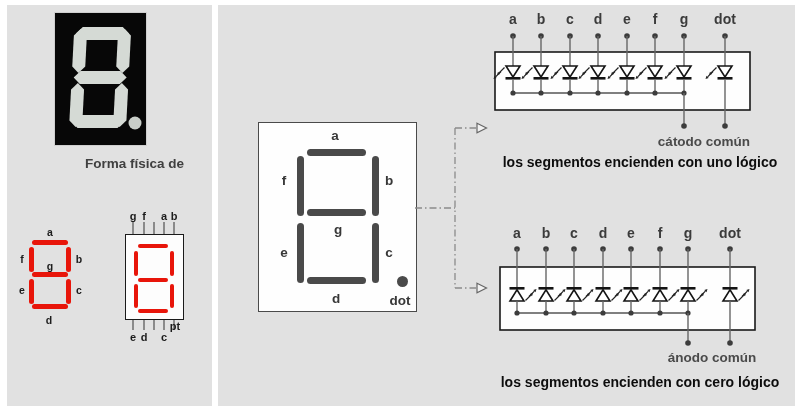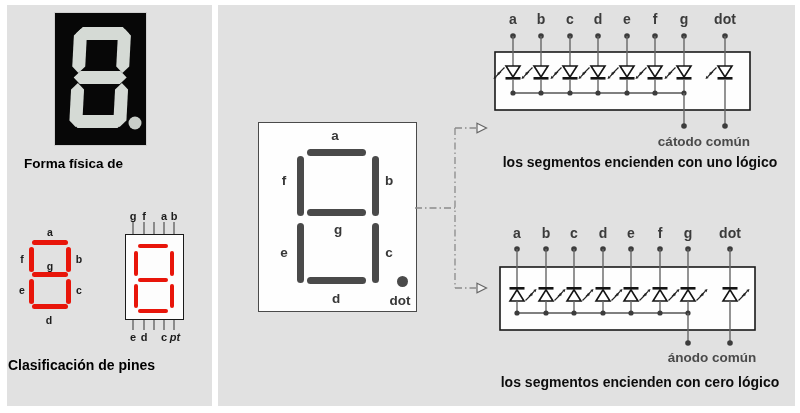--- a/index.html
+++ b/index.html
@@ -8,21 +8,21 @@
   .panel{position:absolute;background:#e1e1e1;}
   .panel.left{left:7px;top:5px;width:205px;height:401px;}
   .panel.right{left:218px;top:5px;width:577px;height:401px;}
 
   .lbl{position:absolute;transform:translate(-50%,-50%);font-weight:bold;
        white-space:nowrap;color:#2e2e2e;}
   .lbl.red-d{font-size:10.5px;color:#1c1c1c;}
   .lbl.pin{font-size:11px;color:#1c1c1c;}
   .lbl.seg{font-size:13.5px;color:#383838;}
 
-  .caption{position:absolute;font-weight:bold;color:#000000;text-align:left;}
+  .caption{position:absolute;font-weight:bold;color:#404040;text-align:right;}
   .photo-cap{left:24px;top:155px;width:160px;font-size:13.5px;line-height:18px;}
   .pins-cap{left:8px;top:357px;width:200px;font-size:14px;}
 
   .photo{position:absolute;left:54px;top:12px;width:91px;height:132px;
          background:#070707;border:1px solid #cfcfcf;}
 
   .redseg{position:absolute;background:#e8150a;border-radius:2.5px;}
   .pinbox{position:absolute;left:125px;top:234px;width:57px;height:84px;
           background:#fdfdfd;border:1px solid #1a1a1a;}
   .tick{position:absolute;width:2px;height:12px;background:#8a8a8a;}
@@ -116,32 +116,31 @@
     <div class="tick" style="left:153px;top:318px;"></div>
     <div class="tick" style="left:163px;top:318px;"></div>
     <div class="tick" style="left:173px;top:318px;"></div>
     <span class="lbl pin" style="left:133px;top:216px;">g</span>
     <span class="lbl pin" style="left:144px;top:216px;">f</span>
     <span class="lbl pin" style="left:164px;top:216px;">a</span>
     <span class="lbl pin" style="left:174px;top:216px;">b</span>
     <span class="lbl pin" style="left:133px;top:337px;">e</span>
     <span class="lbl pin" style="left:144px;top:337px;">d</span>
     <span class="lbl pin" style="left:164px;top:337px;">c</span>
-    <span class="lbl pin" style="left:175px;top:337px;font-style:italic;">pt</span>
+    <span class="lbl pin" style="left:175px;top:326px;">pt</span>
     <div class="pinbox">
       <div class="redseg" style="left:12px;top:9px;width:30px;height:4px;"></div>
       <div class="redseg" style="left:8px;top:16px;width:4px;height:25px;"></div>
       <div class="redseg" style="left:44px;top:16px;width:4px;height:25px;"></div>
       <div class="redseg" style="left:12px;top:43px;width:30px;height:4px;"></div>
       <div class="redseg" style="left:8px;top:49px;width:4px;height:24px;"></div>
       <div class="redseg" style="left:44px;top:49px;width:4px;height:24px;"></div>
       <div class="redseg" style="left:12px;top:74px;width:30px;height:4px;"></div>
     </div>
   </div>
-  <div class="caption pins-cap">Clasificación de pines</div>
 
   <div class="segdisplay">
     <div class="dseg" style="left:48px;top:26px;width:59px;height:7px;"></div>
     <div class="dseg" style="left:38px;top:33px;width:7px;height:60px;"></div>
     <div class="dseg" style="left:113px;top:33px;width:7px;height:60px;"></div>
     <div class="dseg" style="left:48px;top:86px;width:59px;height:7px;"></div>
     <div class="dseg" style="left:38px;top:100px;width:7px;height:60px;"></div>
     <div class="dseg" style="left:113px;top:100px;width:7px;height:60px;"></div>
     <div class="dseg" style="left:48px;top:154px;width:59px;height:7px;"></div>
     <div class="ddot"></div>

